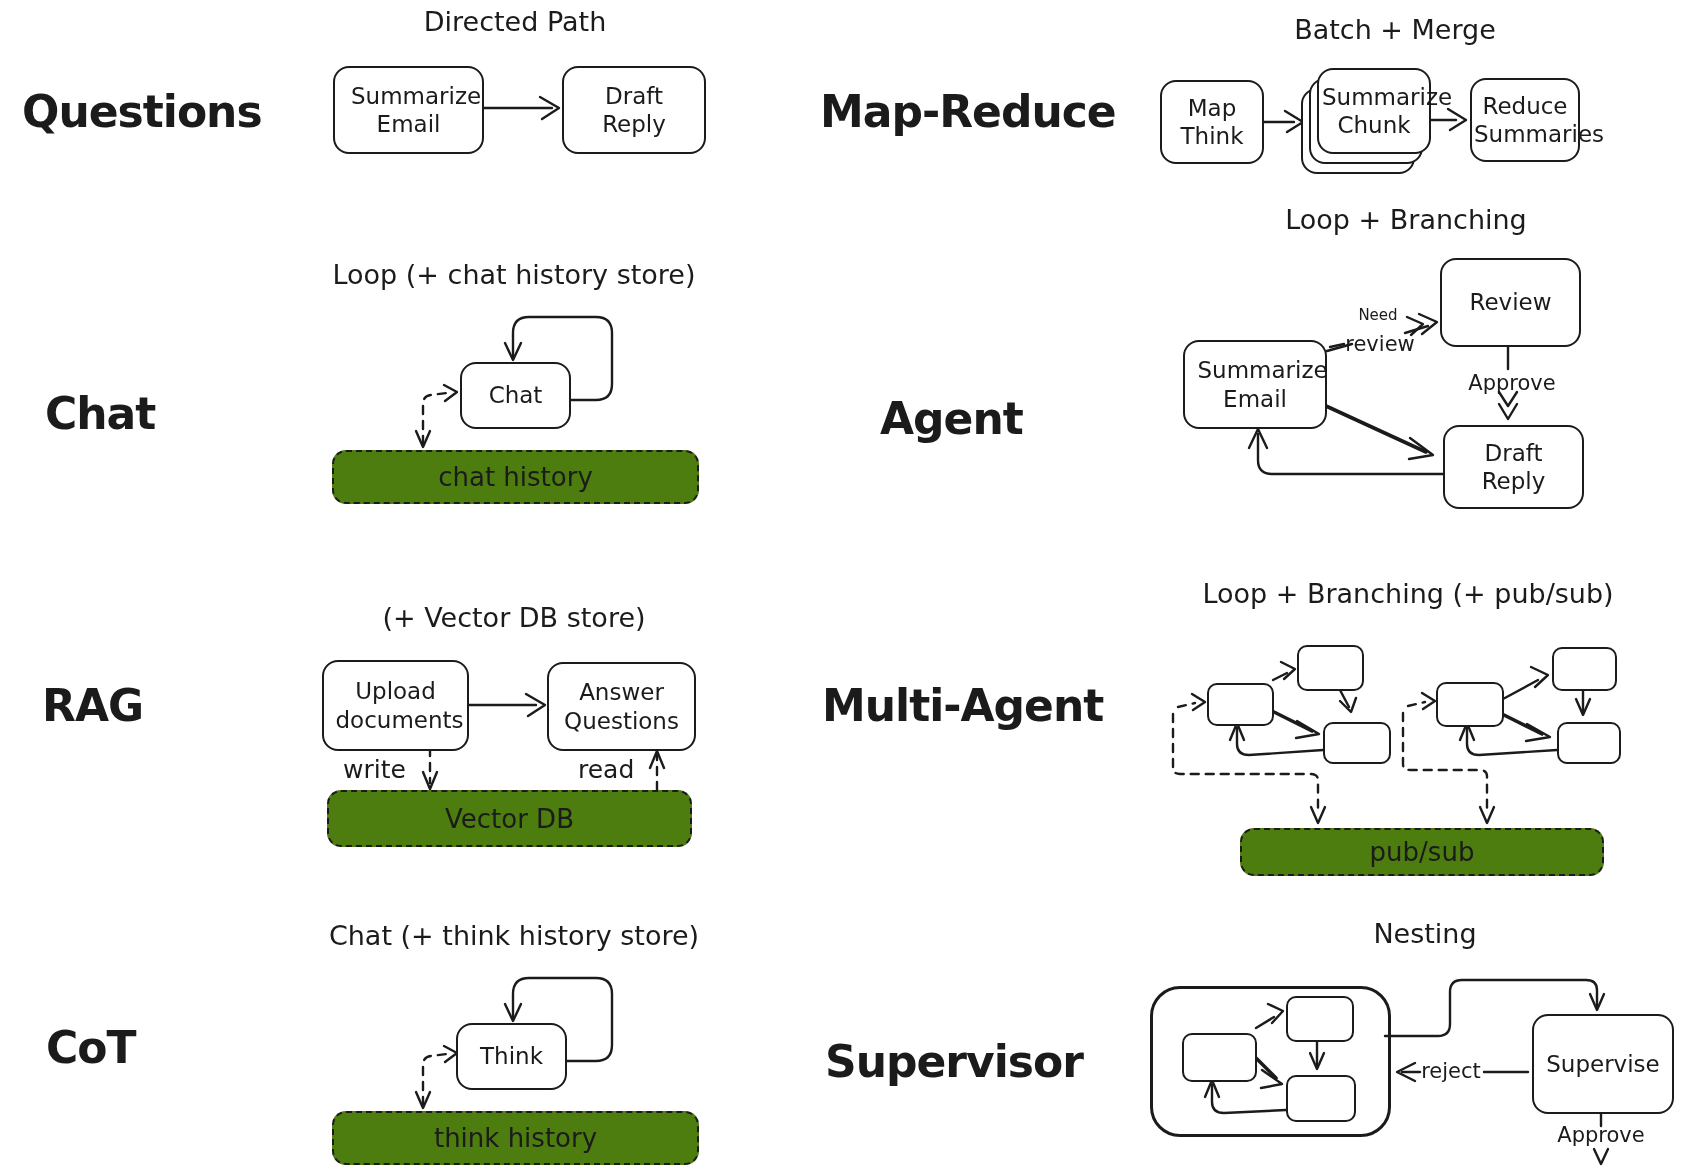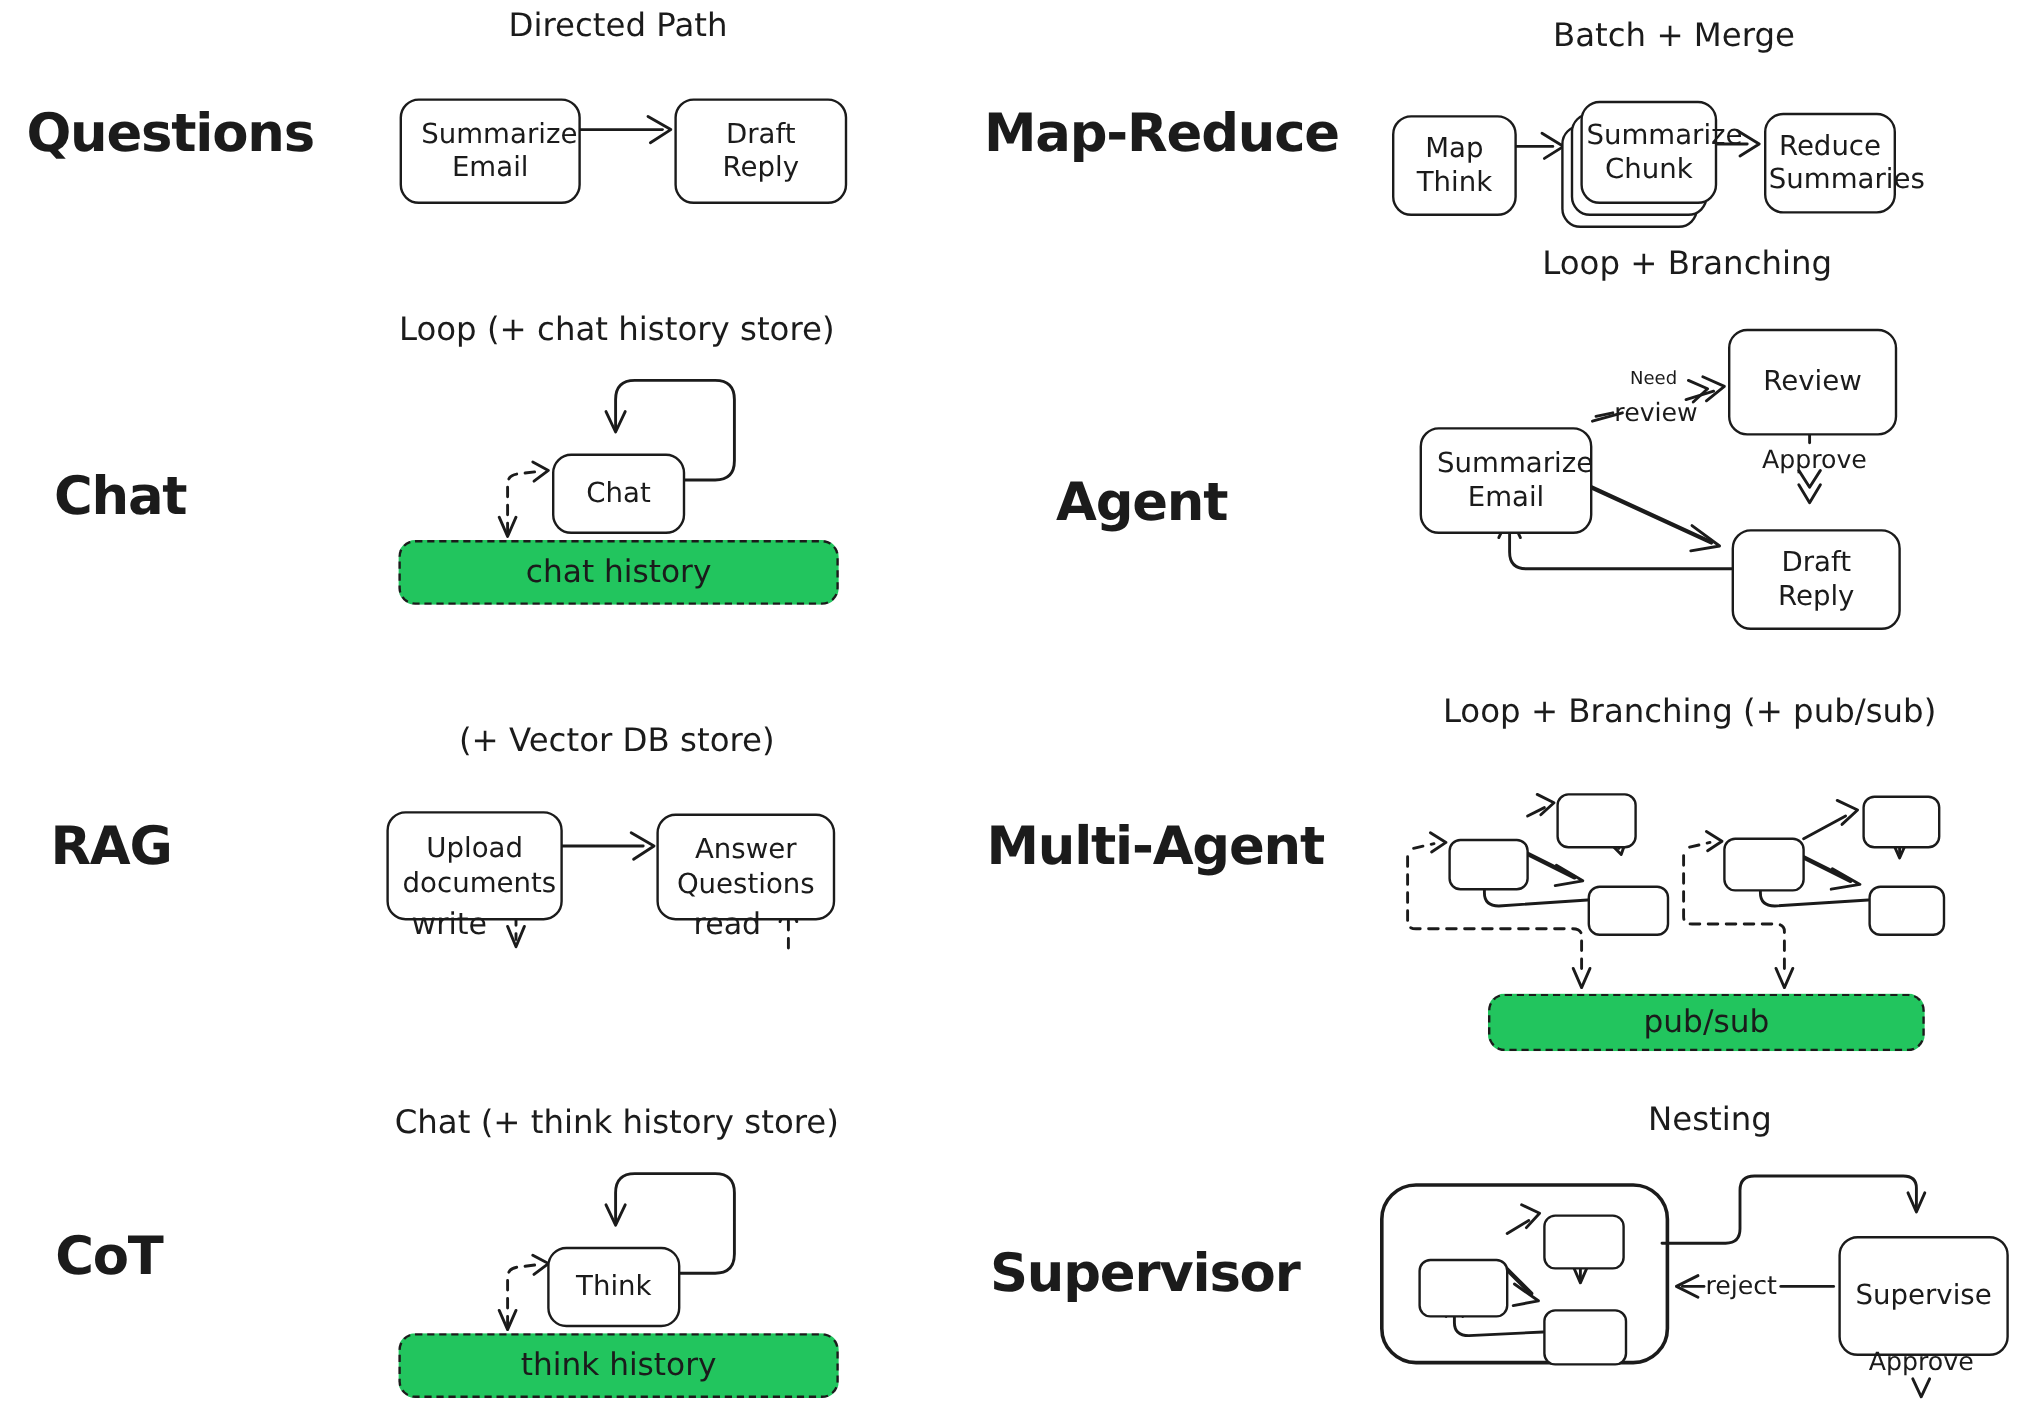--- a/index.html
+++ b/index.html
@@ -3,27 +3,27 @@
 <meta charset="utf-8">
 <style>
   html,body{margin:0;padding:0;background:#fff;}
   .canvas{position:relative;width:1681px;height:1170px;background:#fff;overflow:hidden;
           font-family:"DejaVu Sans","Liberation Sans",sans-serif;color:#1b1b1b;}
   .layer{position:absolute;left:0;top:0;z-index:1;}
   .section-label{position:absolute;z-index:4;font-size:44px;font-weight:600;letter-spacing:-1px;white-space:nowrap;}
   .diagram-title{position:absolute;z-index:4;font-size:27px;font-weight:500;white-space:nowrap;transform:translateX(-50%);}
   .node{position:absolute;z-index:3;background:#fff;border:2.5px solid #1b1b1b;border-radius:16px;
         display:flex;align-items:center;justify-content:center;text-align:center;
-        font-size:23px;line-height:1.22;margin-top:16px;}
+        font-size:23px;line-height:1.22;}
   .node .lbl{display:block;}
   .mini{border-radius:10px;border-width:2.3px;}
   .stacklayer{z-index:2;}
   .mainstack{z-index:3;}
   .container-frame{position:absolute;z-index:2;background:transparent;border:3px solid #1b1b1b;border-radius:30px;}
-  .store{position:absolute;z-index:3;background:#22c55e;border:2.5px dashed #1b1b1b;border-radius:14px;
+  .store{position:absolute;z-index:3;background:#4d7c0f;border:2.5px dashed #1b1b1b;border-radius:14px;
          display:flex;align-items:center;justify-content:center;font-size:26px;}
   .edge-label{position:absolute;z-index:4;font-size:22px;white-space:nowrap;}
   .edge-label.ctr{transform:translateX(-50%);}
   svg path,svg polyline,svg rect{fill:none;stroke:#1b1b1b;stroke-width:2.4;stroke-linecap:round;stroke-linejoin:round;}
   svg .thick{stroke-width:3.6;}
   svg .dash{stroke-dasharray:8 7;}
 </style>
 </head>
 <body>
 
@@ -189,20 +189,23 @@
   <div class="section-label" style="left:42px;top:680px">RAG</div>
   <div class="diagram-title" style="left:514px;top:602px">(+ Vector DB store)</div>
   <div class="node" style="left:322px;top:660px;width:143px;height:87px">
     <span class="lbl" style="max-width:120px">Upload documents</span>
   </div>
   <div class="node" style="left:547px;top:662px;width:145px;height:85px">
     <span class="lbl" style="max-width:120px">Answer Questions</span>
   </div>
   <div class="edge-label" style="left:343px;top:755px;font-size:25px">write</div>
   <div class="edge-label" style="left:578px;top:755px;font-size:25px">read</div>
+  <div class="store" style="left:327px;top:790px;width:361px;height:53px">
+    <span>Vector DB</span>
+  </div>
 
   <div class="section-label" style="left:822px;top:680px">Multi-Agent</div>
   <div class="diagram-title" style="left:1408px;top:578px">Loop + Branching (+ pub/sub)</div>
   <div class="node mini" style="left:1207px;top:683px;width:63px;height:39px"></div>
   <div class="node mini" style="left:1297px;top:645px;width:63px;height:42px"></div>
   <div class="node mini" style="left:1323px;top:722px;width:64px;height:38px"></div>
   <div class="node mini" style="left:1436px;top:682px;width:64px;height:41px"></div>
   <div class="node mini" style="left:1552px;top:647px;width:61px;height:40px"></div>
   <div class="node mini" style="left:1557px;top:722px;width:60px;height:38px"></div>
   <div class="store" style="left:1240px;top:828px;width:360px;height:44px">

